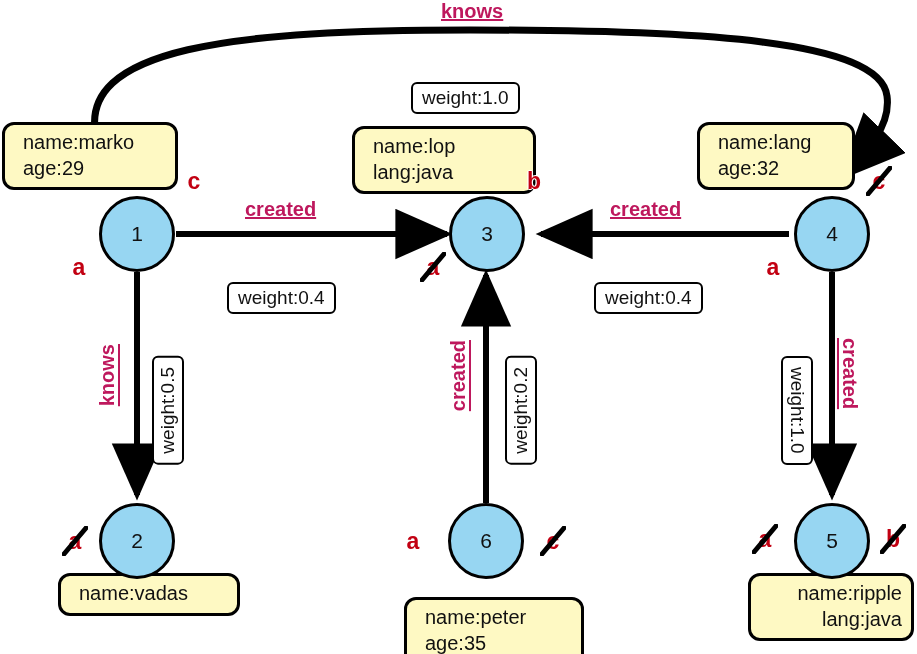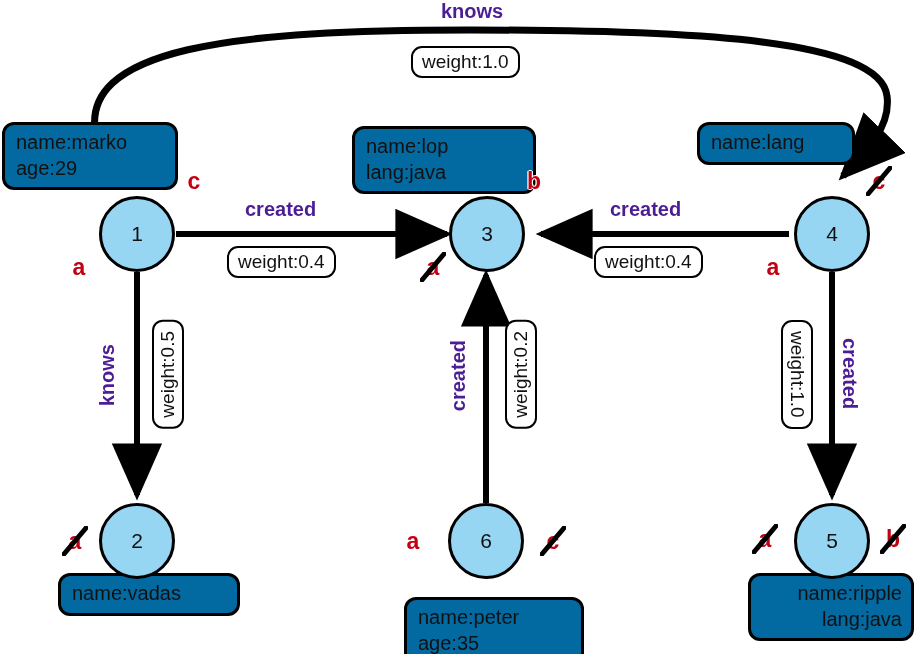--- a/index.html
+++ b/index.html
@@ -8,41 +8,43 @@
   svg#wires{position:absolute;left:0;top:0;width:917px;height:654px;}
 
   .node{
     position:absolute;width:76px;height:76px;border-radius:50%;
     background:#97d6f2;border:3px solid #000;
     display:flex;align-items:center;justify-content:center;
     font-size:21px;color:#111;font-family:"Liberation Sans",sans-serif;
     box-sizing:border-box;z-index:6;
   }
   .propbox{
-    position:absolute;background:#0369a1;border:3px solid #000;border-radius:12px;
-    padding:5px 9px 6px 11px;font-size:20px;line-height:1.28;color:#111;
+    position:absolute;background:#fef9c3;border:3px solid #000;border-radius:12px;
+    padding:5px 9px 6px 18px;font-size:20px;line-height:1.28;color:#111;
     box-sizing:border-box;z-index:4;white-space:nowrap;
   }
   .propbox div{display:block;}
 
   .weightbox{
-    position:absolute;background:#fff;border:2.5px solid #000;border-radius:11px;
+    position:absolute;background:#fff;border:2.5px solid #000;border-radius:6px;
     padding:3px 9px;font-size:19px;color:#111;white-space:nowrap;z-index:7;
     box-sizing:border-box;
+    margin-top:36px;
   }
   .weightbox.vert{
     writing-mode:vertical-rl;padding:9px 3px;
   }
   .weightbox.vert.flip{transform:rotate(180deg);}
 
   .edgelabel{
-    position:absolute;font-size:20px;font-weight:bold;color:#4c1d95;z-index:7;
+    position:absolute;font-size:20px;font-weight:bold;color:#be185d;z-index:7;
     white-space:nowrap;
     text-shadow:1.5px 0 #fff,-1.5px 0 #fff,0 1.5px #fff,0 -1.5px #fff,
                 1.5px 1.5px #fff,-1.5px -1.5px #fff,1.5px -1.5px #fff,-1.5px 1.5px #fff;
+    text-decoration:underline;
   }
   .edgelabel.vert{writing-mode:vertical-rl;}
   .edgelabel.vert.flip{transform:rotate(180deg);}
 
   .marker{
     position:absolute;z-index:9;width:26px;height:30px;
   }
   .marker .glyph{
     position:absolute;left:0;top:0;width:26px;height:30px;
     display:flex;align-items:center;justify-content:center;
@@ -84,20 +86,21 @@
     <div>age:29</div>
   </div>
 
   <div class="propbox" style="left:352px;top:126px;width:184px;">
     <div>name:lop</div>
     <div>lang:java</div>
   </div>
 
   <div class="propbox" style="left:697px;top:122px;width:158px;">
     <div>name:lang</div>
+    <div>age:32</div>
   </div>
 
   <div class="propbox" style="left:58px;top:573px;width:182px;">
     <div>name:vadas</div>
   </div>
 
   <div class="propbox" style="left:404px;top:597px;width:180px;">
     <div>name:peter</div>
     <div>age:35</div>
   </div>

